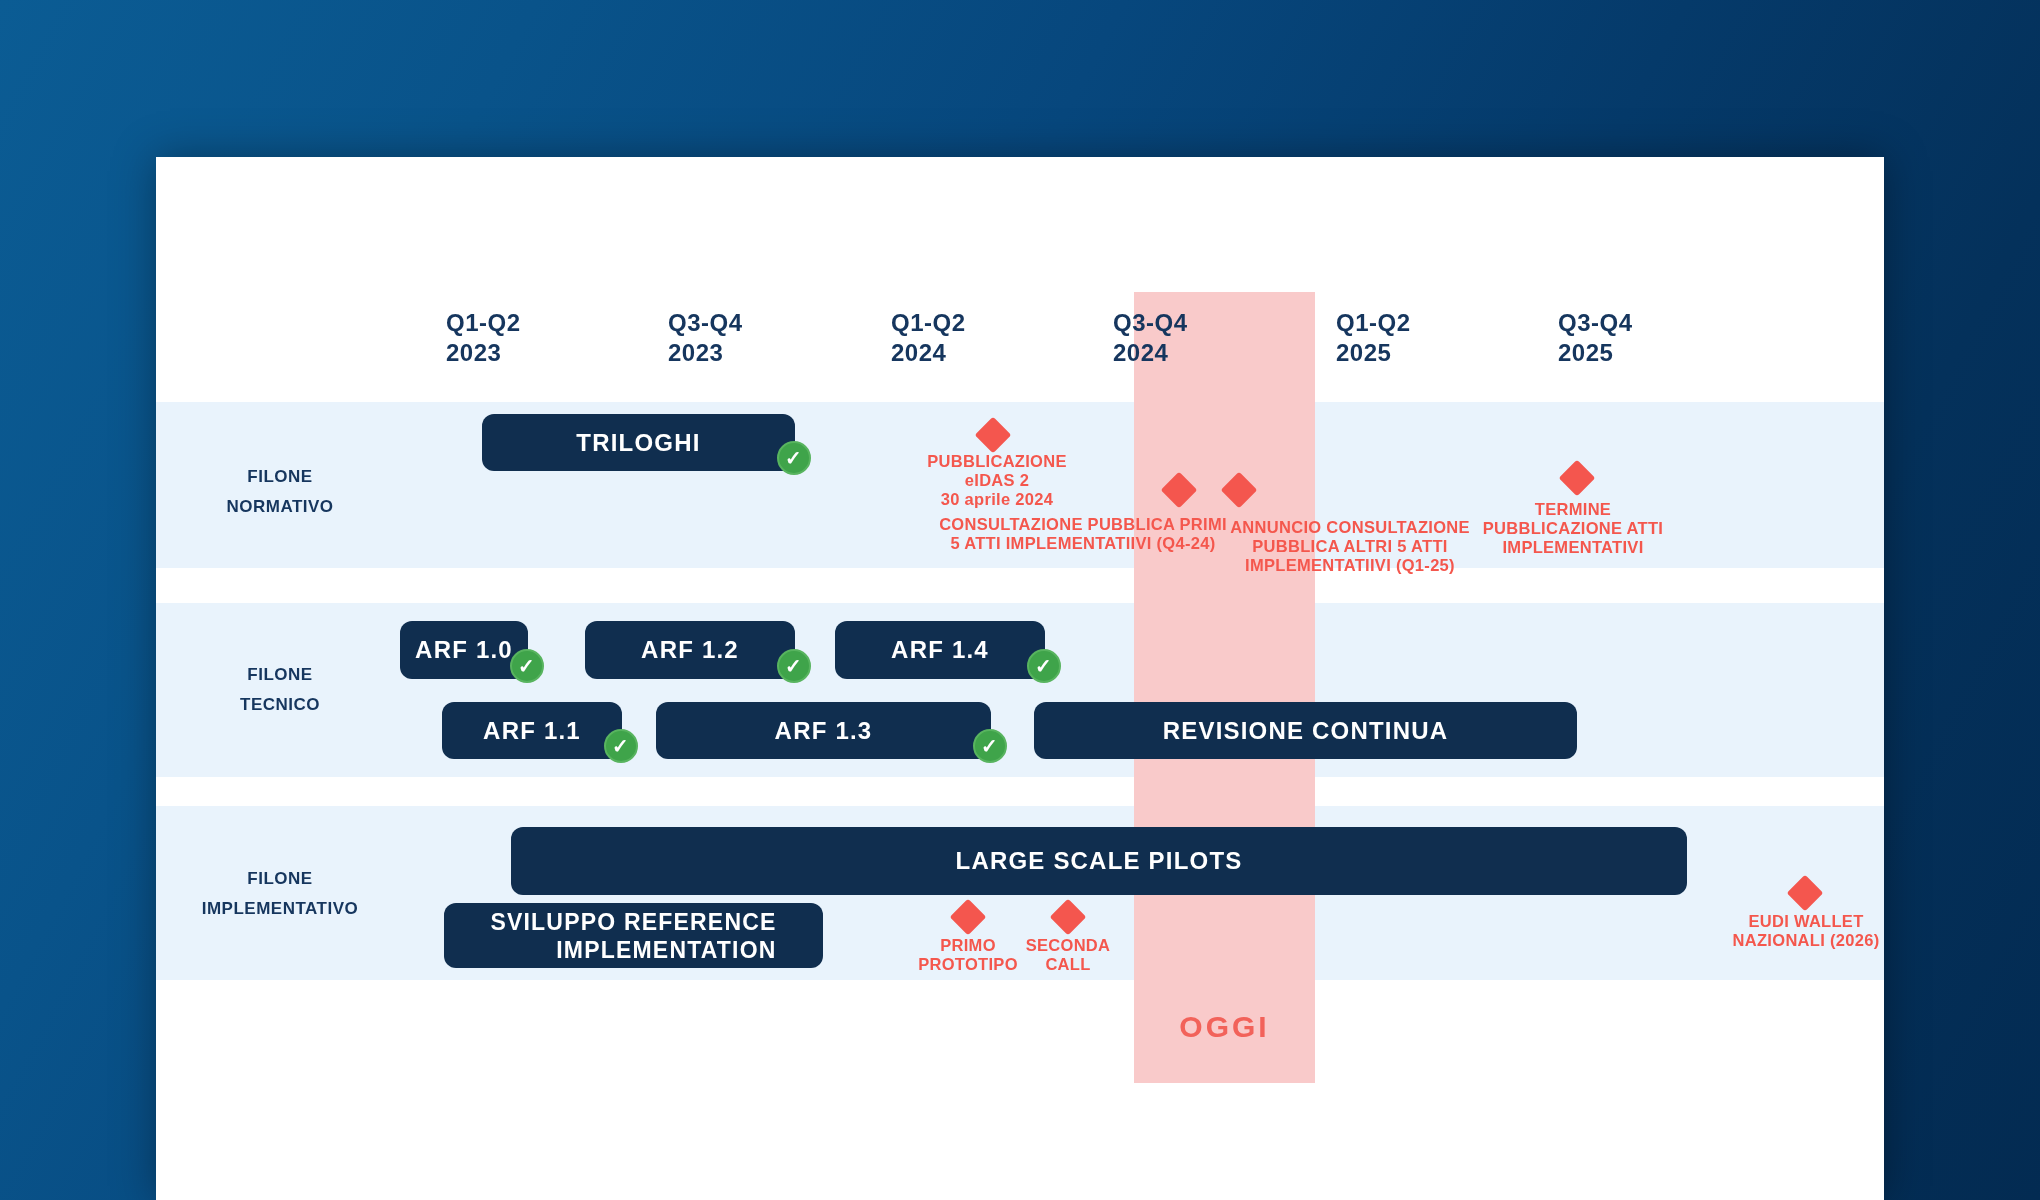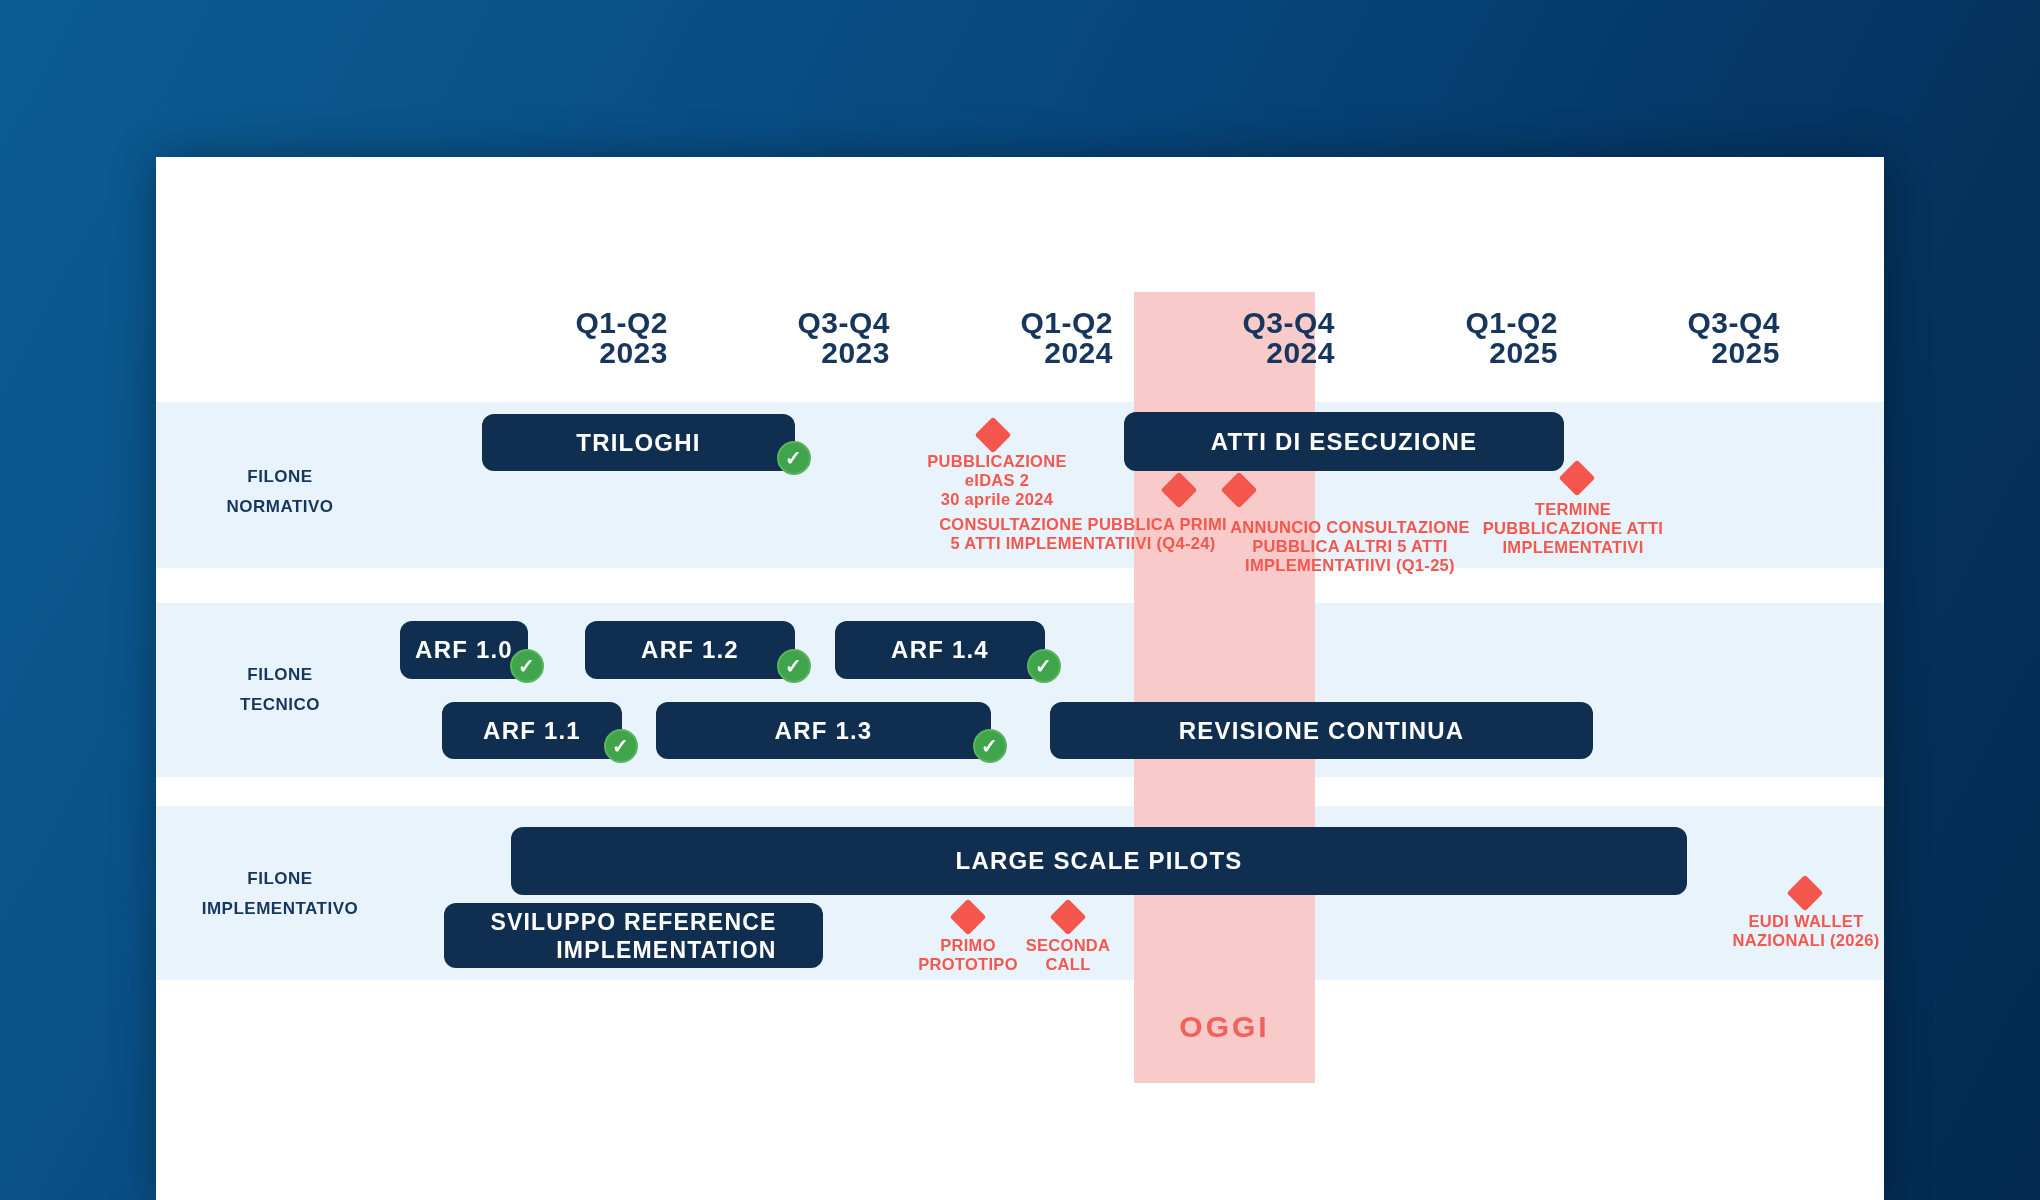--- a/index.html
+++ b/index.html
@@ -9,22 +9,22 @@
     background:linear-gradient(118deg,#0b5c94 0%,#09538a 20%,#07477d 42%,#053a6a 63%,#04315b 80%,#032b52 100%);
   }
   .card{position:absolute;left:156px;top:157px;width:1728px;height:1043px;background:#ffffff;box-shadow:0 0 40px rgba(0,0,0,.35);}
   .band{position:absolute;left:156px;width:1728px;background:#e9f3fc;}
   .band.b1{top:402px;height:166px;}
   .band.b2{top:603px;height:174px;}
   .band.b3{top:806px;height:174px;}
   .today-band{position:absolute;left:1134px;top:292px;width:181px;height:791px;background:#f9caca;}
   .today-label{position:absolute;left:1134px;top:1010px;width:181px;text-align:center;
     font-size:30px;font-weight:bold;letter-spacing:3px;color:#f2625a;}
-  .col-header{position:absolute;top:308px;width:222px;text-align:right;color:#16365e;
-    font-size:30px;font-weight:bold;line-height:30px;letter-spacing:.5px;white-space:pre-line;}
+  .col-header{position:absolute;top:308px;width:222px;text-align:left;color:#16365e;
+    font-size:24px;font-weight:bold;line-height:30px;letter-spacing:.5px;white-space:pre-line;}
   .row-label{position:absolute;width:260px;text-align:center;color:#16365e;
     font-size:17px;font-weight:bold;line-height:30px;letter-spacing:.5px;white-space:pre-line;}
   .bar{position:absolute;background:#102e4f;border-radius:12px;display:flex;align-items:center;justify-content:center;
     color:#ffffff;font-weight:bold;font-size:24px;letter-spacing:1.2px;text-align:right;line-height:28px;}
   .bar .bar-label{white-space:pre-line;}
   .check{position:absolute;right:-16px;bottom:-4px;width:34px;height:34px;border-radius:50%;
     background:#3fa44a;border:2px solid #58b45f;box-sizing:border-box;
     display:flex;align-items:center;justify-content:center;color:#ffffff;font-size:20px;font-weight:bold;}
   .diamond{position:absolute;width:26px;height:26px;background:#f4564e;transform:rotate(45deg);border-radius:3px;}
   .caption{position:absolute;text-align:center;color:#f4574d;font-weight:bold;
@@ -54,24 +54,20 @@
 NORMATIVO</div>
   <div class="row-label" style="left:150px;top:660px;">FILONE
 TECNICO</div>
   <div class="row-label" style="left:150px;top:864px;">FILONE
 IMPLEMENTATIVO</div>
 
   <div class="bar" style="left:482px;top:414px;width:313px;height:57px;">
     <span class="bar-label">TRILOGHI</span>
     <span class="check">✓</span>
   </div>
-  <div class="bar" style="left:1124px;top:412px;width:440px;height:59px;">
-    <span class="bar-label">ATTI DI ESECUZIONE</span>
-
-  </div>
 
   <div class="bar" style="left:400px;top:621px;width:128px;height:58px;">
     <span class="bar-label">ARF 1.0</span>
     <span class="check">✓</span>
   </div>
   <div class="bar" style="left:585px;top:621px;width:210px;height:58px;">
     <span class="bar-label">ARF 1.2</span>
     <span class="check">✓</span>
   </div>
   <div class="bar" style="left:835px;top:621px;width:210px;height:58px;">
@@ -79,21 +75,21 @@
     <span class="check">✓</span>
   </div>
   <div class="bar" style="left:442px;top:702px;width:180px;height:57px;">
     <span class="bar-label">ARF 1.1</span>
     <span class="check">✓</span>
   </div>
   <div class="bar" style="left:656px;top:702px;width:335px;height:57px;">
     <span class="bar-label">ARF 1.3</span>
     <span class="check">✓</span>
   </div>
-  <div class="bar" style="left:1034px;top:702px;width:543px;height:57px;margin-left:16px;">
+  <div class="bar" style="left:1034px;top:702px;width:543px;height:57px;">
     <span class="bar-label">REVISIONE CONTINUA</span>
 
   </div>
 
   <div class="bar" style="left:511px;top:827px;width:1176px;height:68px;">
     <span class="bar-label">LARGE SCALE PILOTS</span>
 
   </div>
   <div class="bar" style="left:444px;top:903px;width:379px;height:65px;font-size:23px;">
     <span class="bar-label">SVILUPPO REFERENCE

